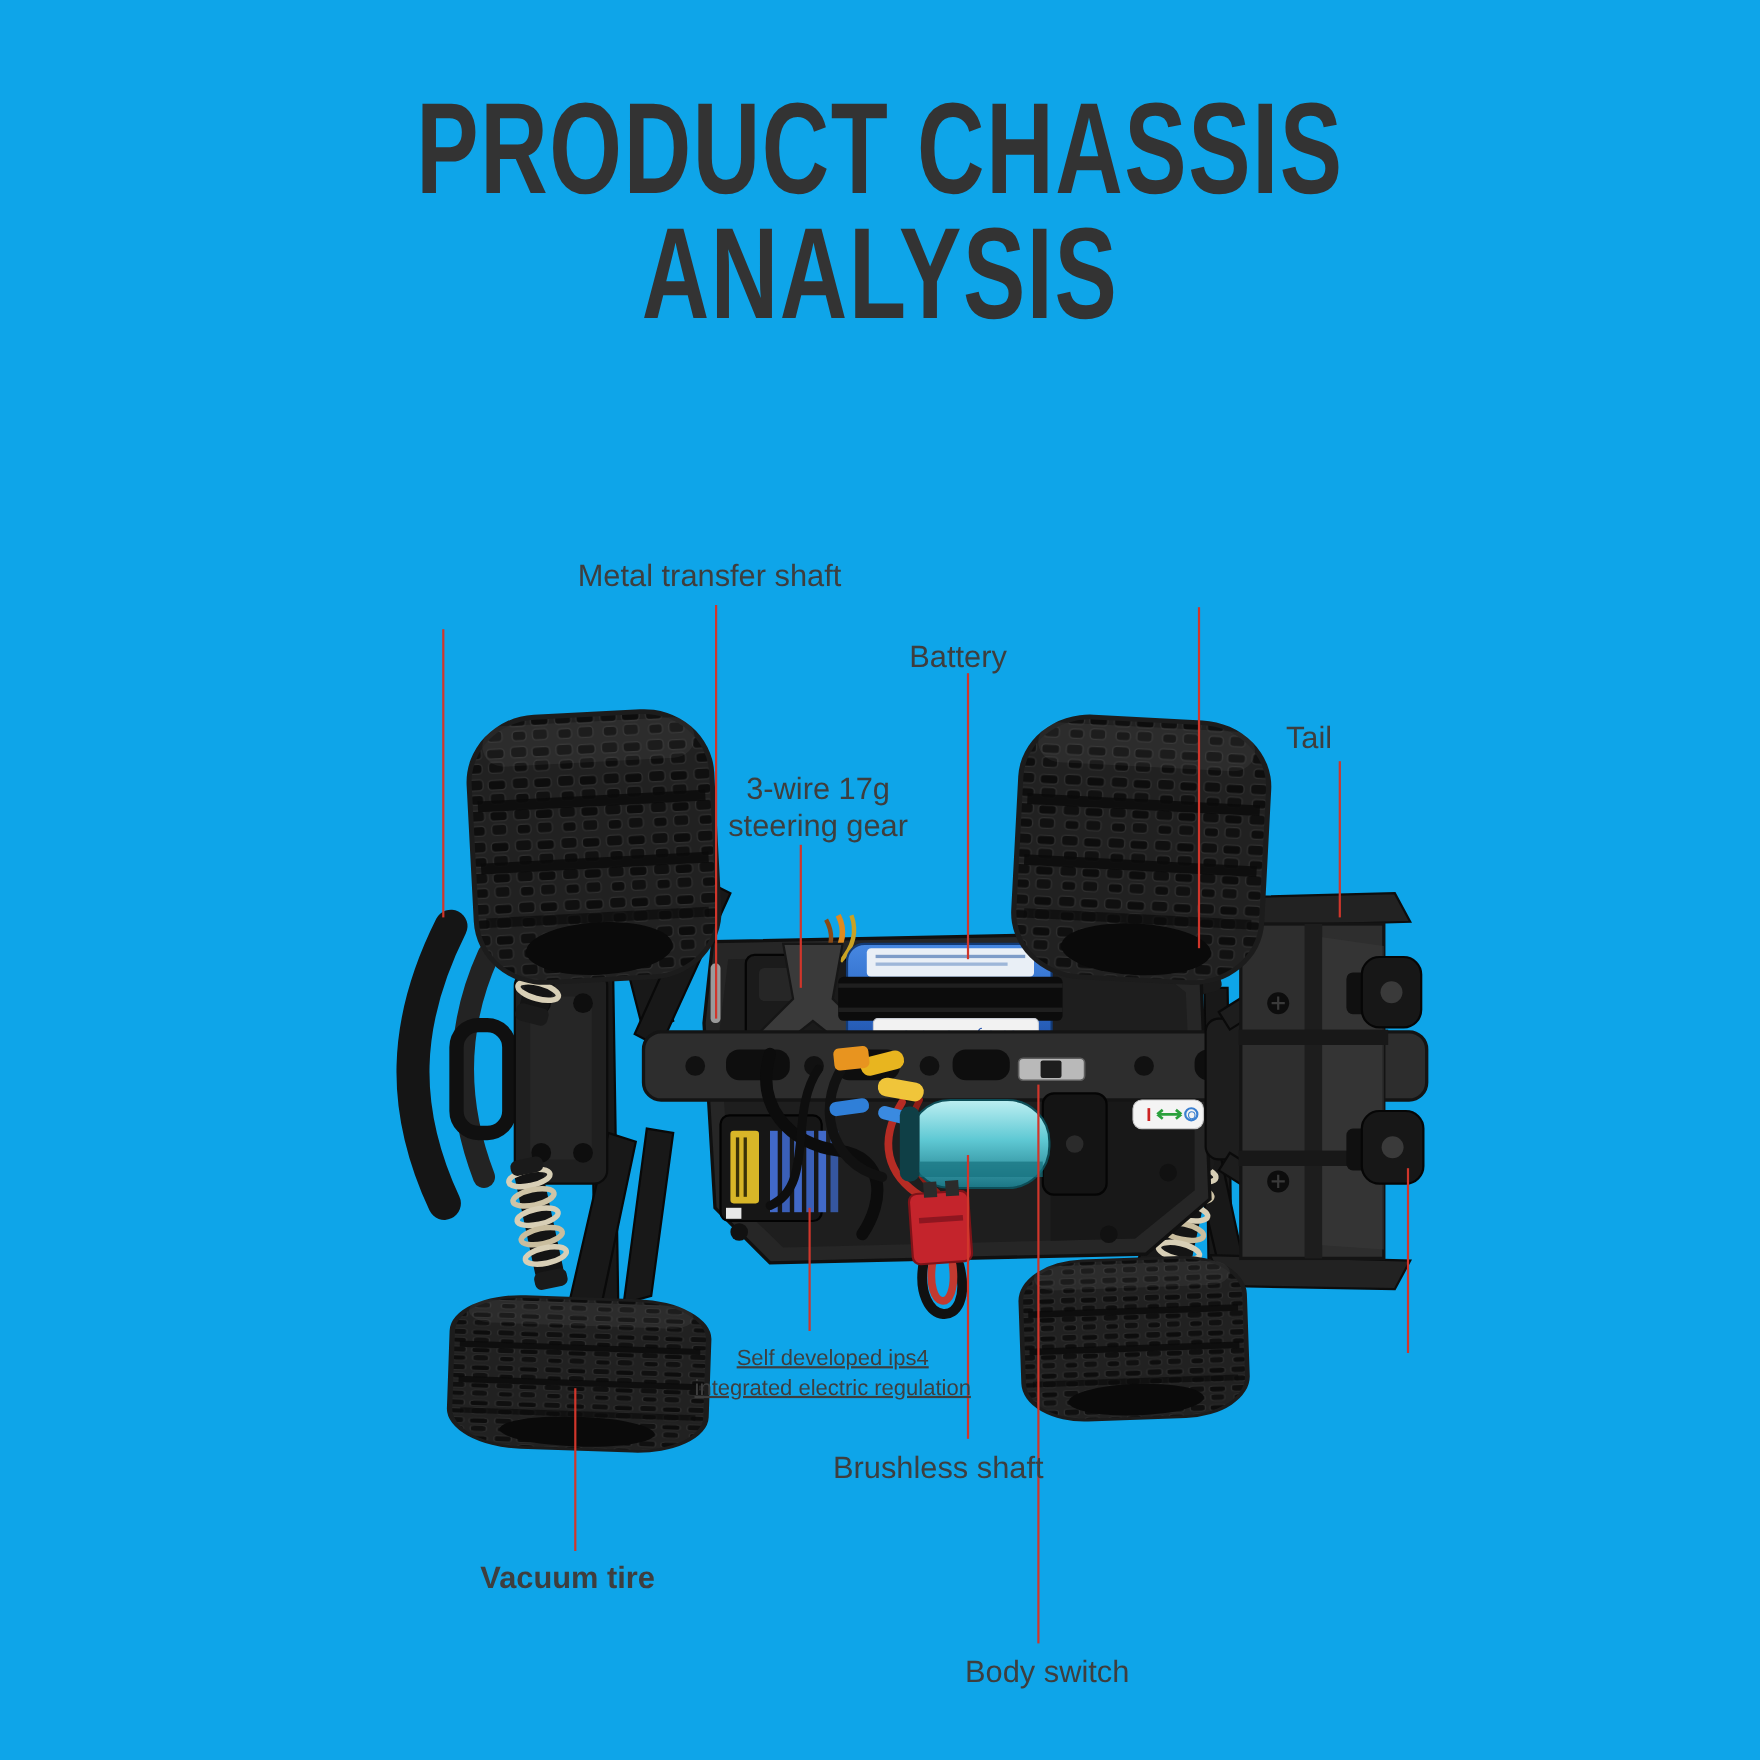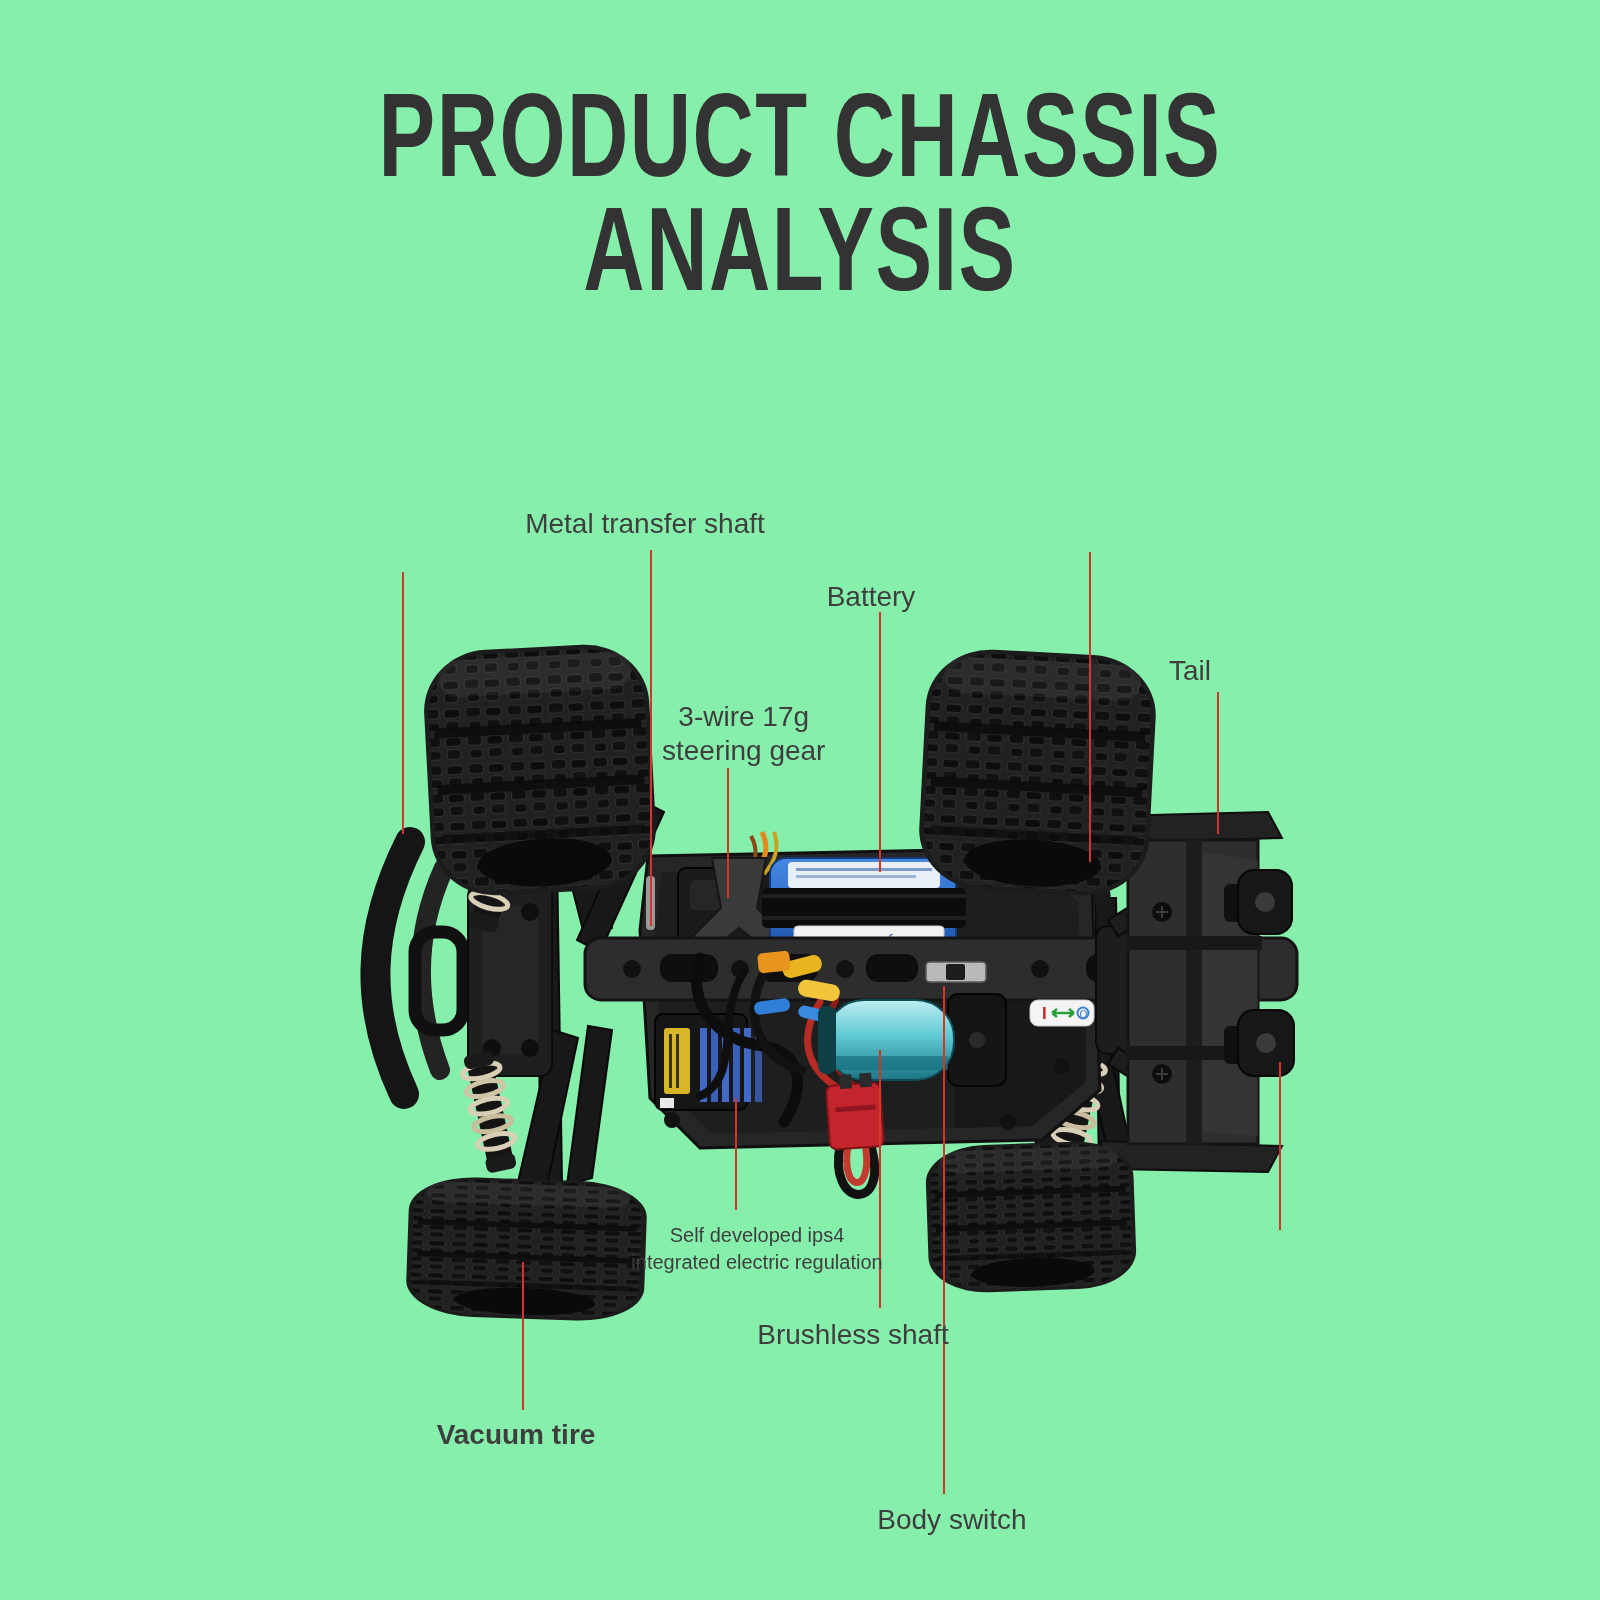--- a/index.html
+++ b/index.html
@@ -1,16 +1,16 @@
 <!DOCTYPE html>
 <html><head>
 <meta charset="utf-8">
 <style>
   html,body{margin:0;padding:0;background:#fff;}
-  .canvas{position:relative;width:1600px;height:1600px;background:#86efac;overflow:hidden;
+  .canvas{position:relative;width:1600px;height:1600px;background:#0ea5e9;overflow:hidden;
           font-family:"Liberation Sans",sans-serif;}
   
   .title{position:absolute;top:78px;left:0;width:1600px;text-align:center;
          color:#333333;font-weight:bold;font-size:118px;line-height:114px;letter-spacing:2px;
          transform:scaleX(0.72);transform-origin:50% 0;white-space:pre-line;}
   
   .lbl{position:absolute;color:#3e3e3e;font-size:28px;line-height:34px;text-align:center;
        white-space:pre-line;transform:translateX(-50%);}
   .lbl.left{transform:none;text-align:left;}
   .lbl.small{font-size:20px;line-height:27px;}
@@ -277,19 +277,19 @@
   <div class="leader" style="left:879px;top:1050px;height:258px;"></div>
   <div class="leader" style="left:943px;top:986px;height:508px;"></div>
   <div class="leader" style="left:1279px;top:1062px;height:168px;"></div>
   <div class="leader" style="left:522px;top:1262px;height:148px;"></div>
 
   <div class="lbl" style="left:645px;top:507px;">Metal transfer shaft</div>
   <div class="lbl" style="left:871px;top:580px;">Battery</div>
   <div class="lbl" style="left:1190px;top:654px;">Tail</div>
   <div class="lbl left" style="left:662px;top:700px;text-align:center;">3-wire 17g
 steering gear</div>
-  <div class="lbl small" style="left:757px;top:1222px;">Self developed ips4
+  <div class="lbl small" style="left:757px;top:1222px;text-decoration:underline;">Self developed ips4
 integrated electric regulation</div>
   <div class="lbl" style="left:853px;top:1318px;">Brushless shaft</div>
   <div class="lbl" style="left:952px;top:1503px;">Body switch</div>
   <div class="lbl" style="left:516px;top:1418px;font-weight:bold;">Vacuum tire</div>
 
 </div>
 
 </body></html>

